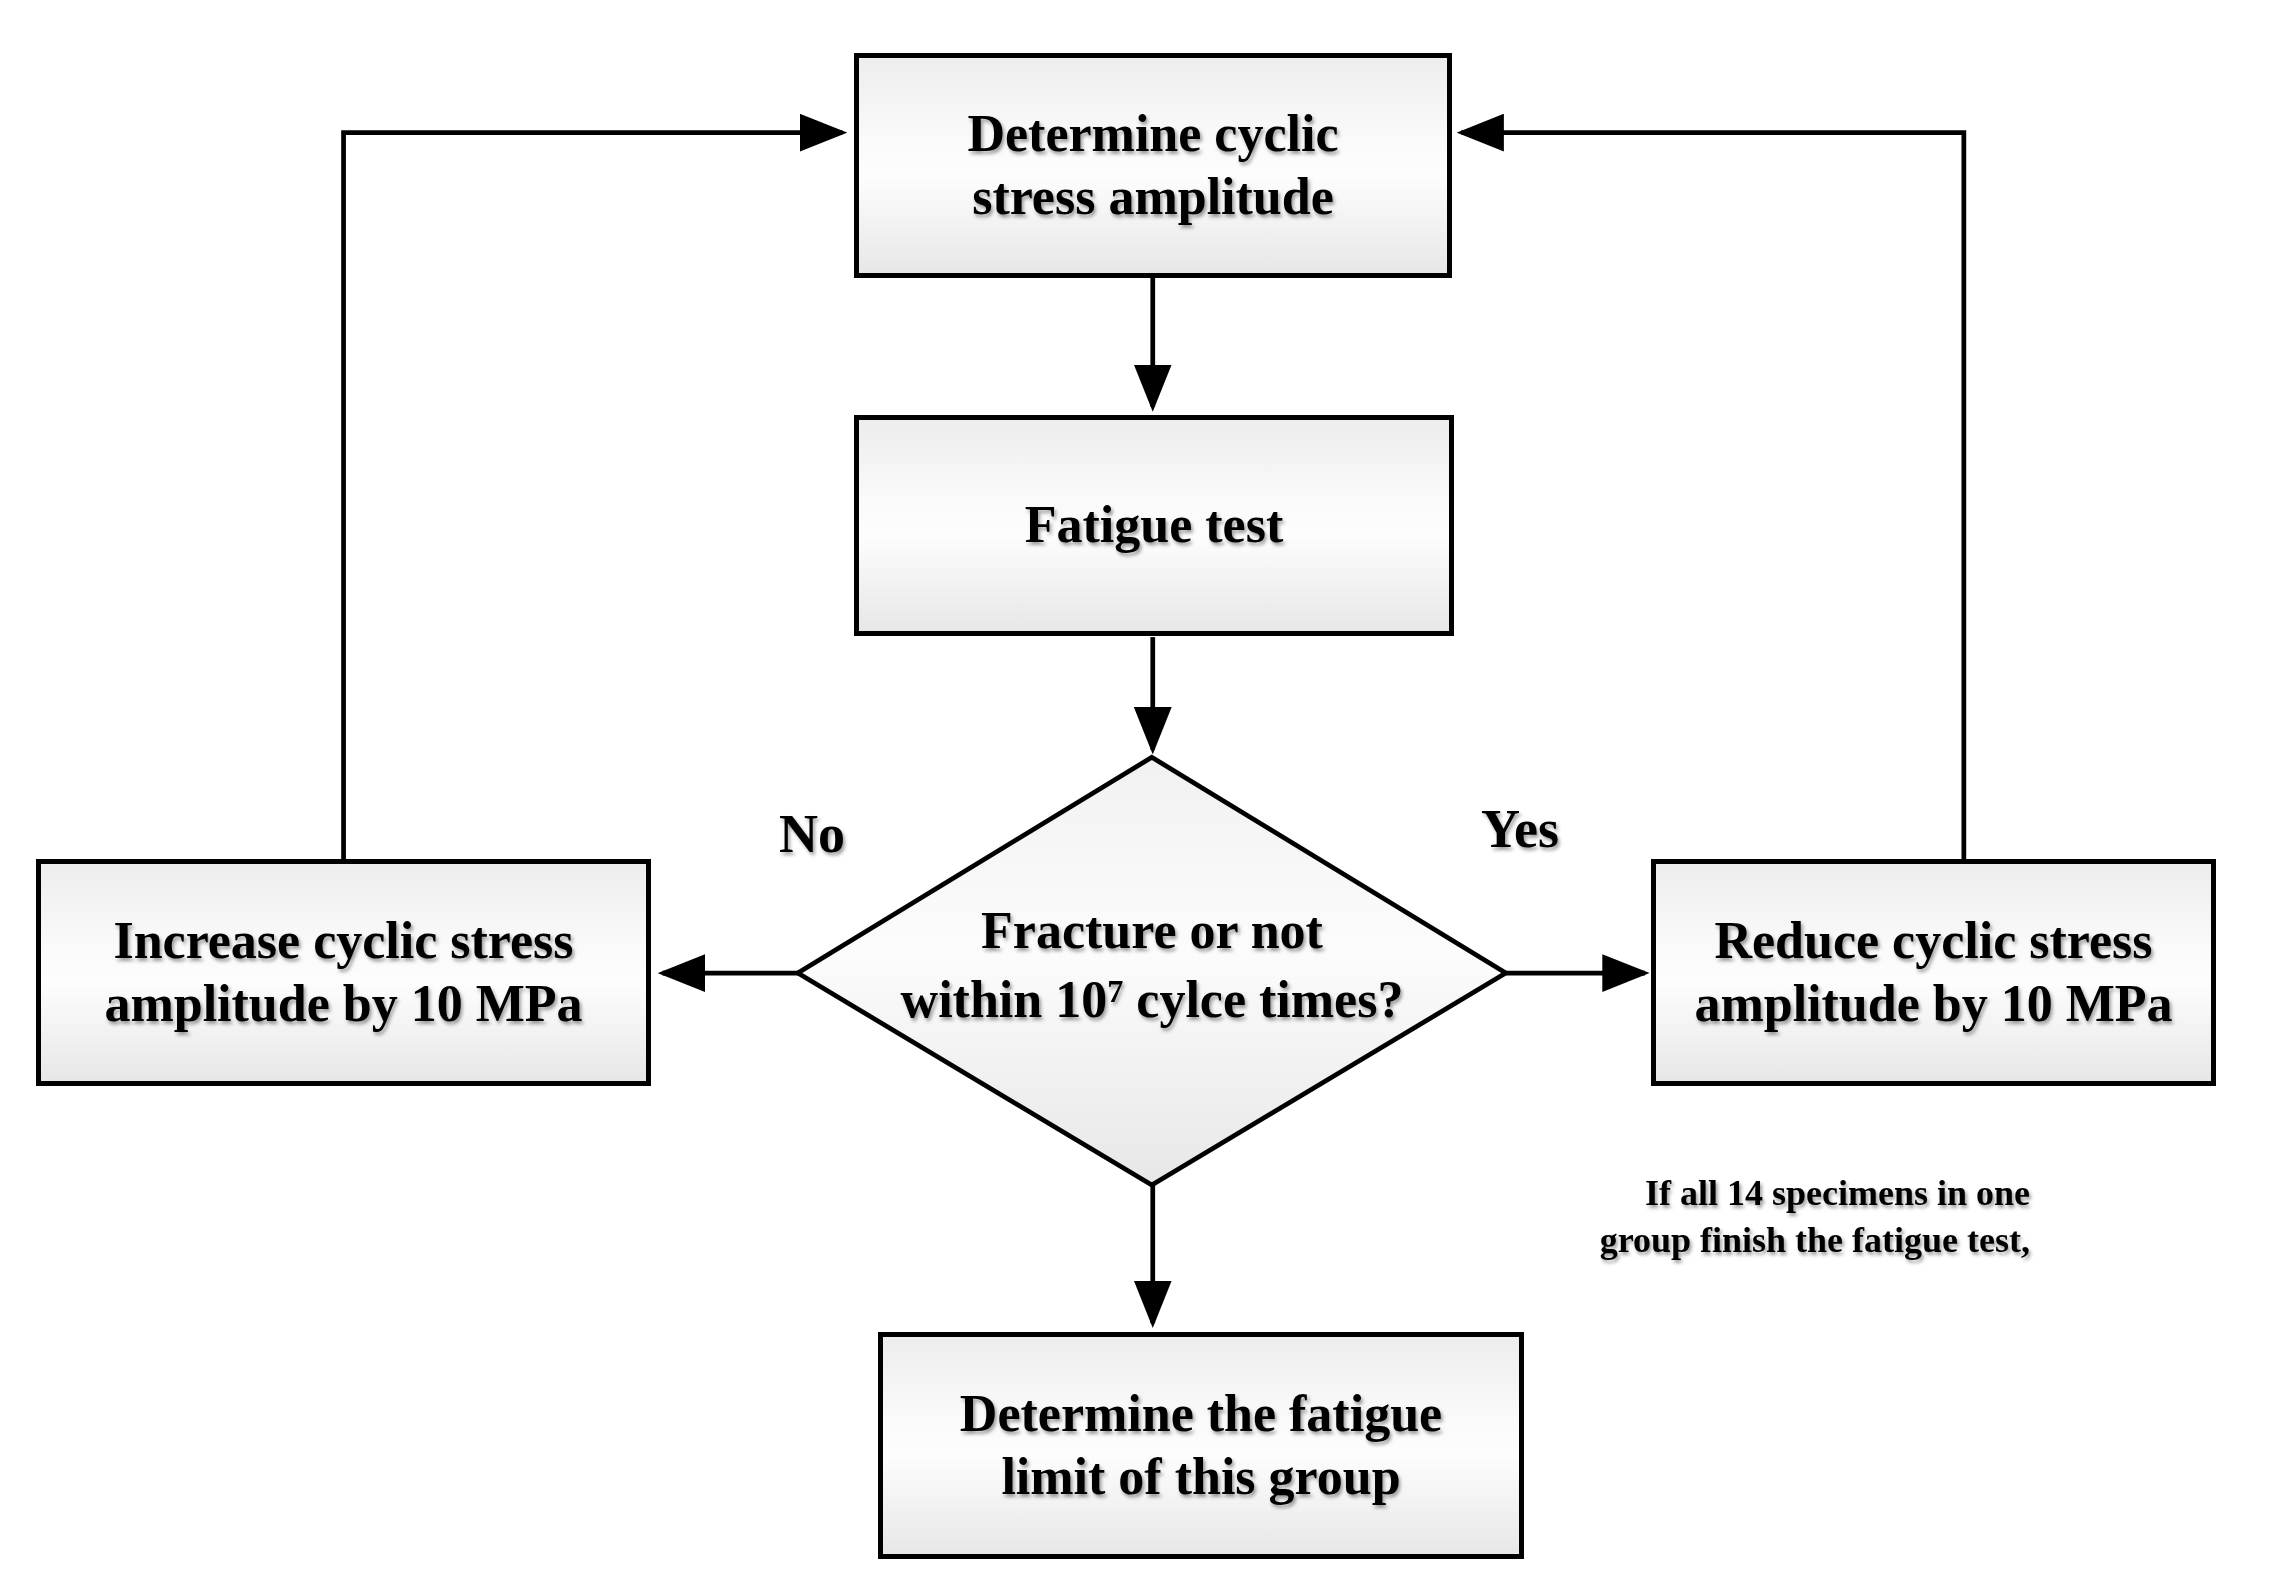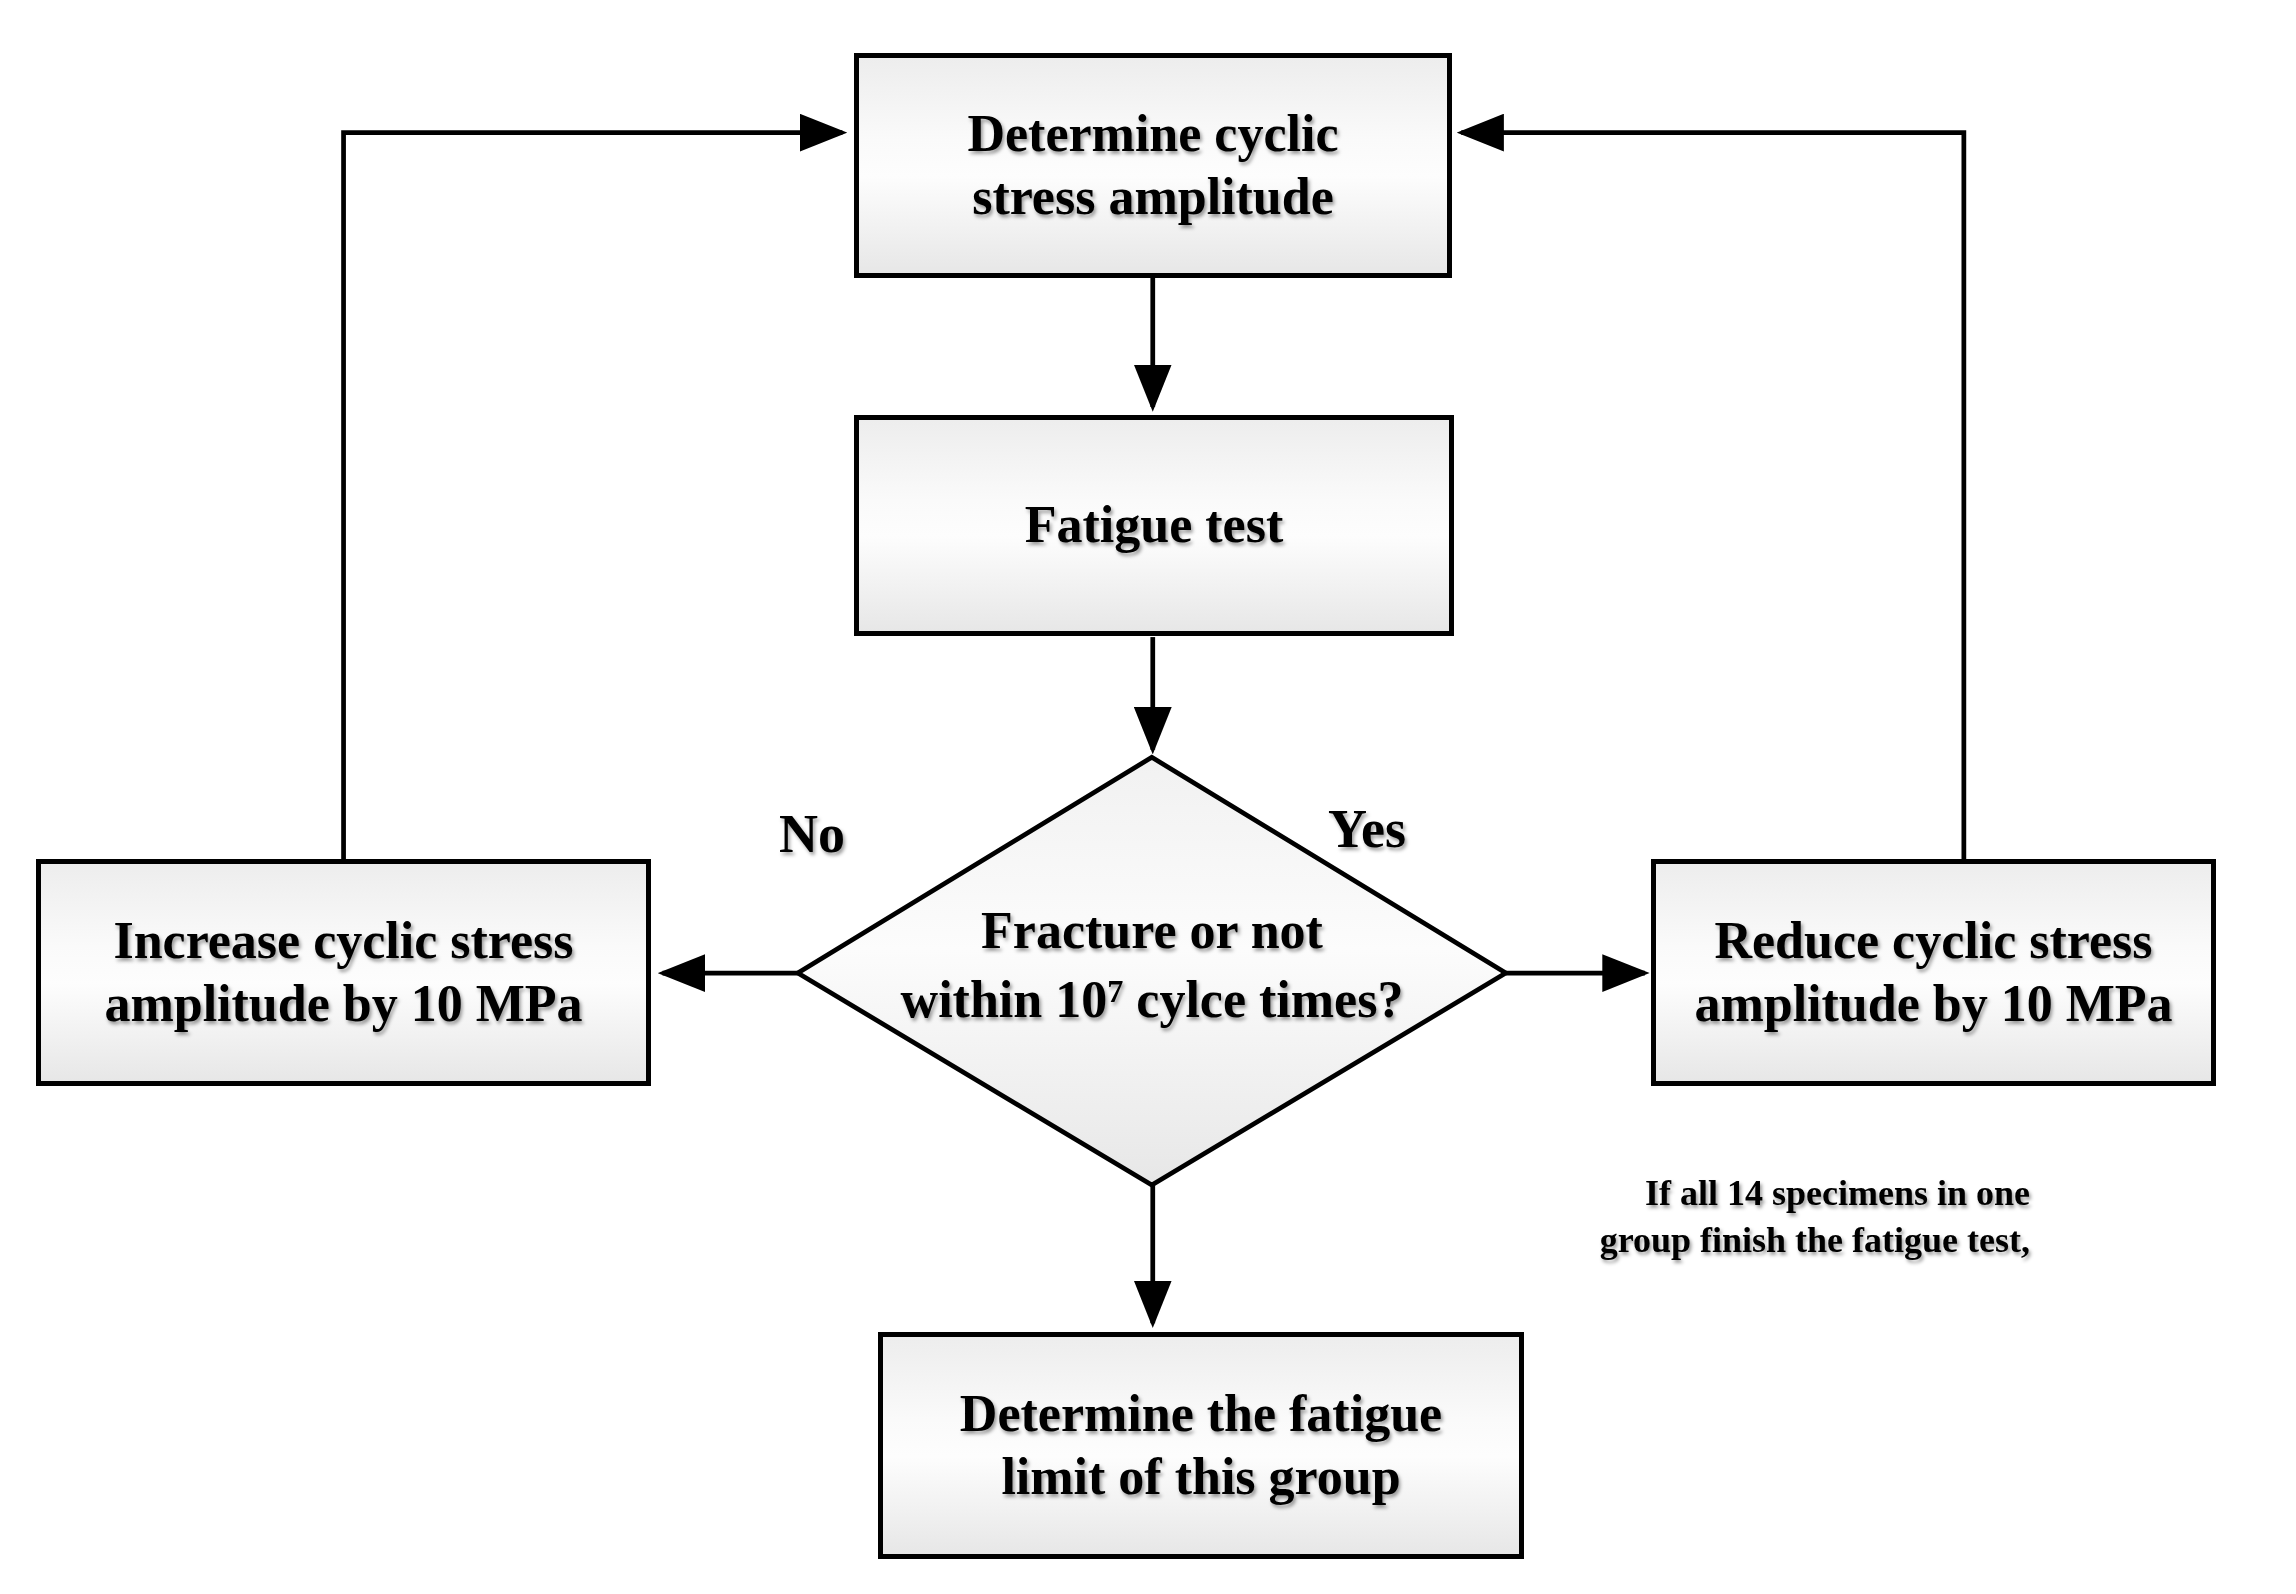--- a/index.html
+++ b/index.html
@@ -65,21 +65,21 @@
     line-height: 1.3;
     white-space: pre-line;
     text-shadow: 1.9px 2.8px 3.8px rgba(0,0,0,0.38);
   }
   #node-determine-stress { left: 854px;  top: 19px;   width: 598px; height: 225px; margin-top: 34px; }
   #node-fatigue-test     { left: 854px;  top: 415px;  width: 600px; height: 221px; }
   #node-increase-stress  { left: 36px;   top: 859px;  width: 615px; height: 227px; }
   #node-reduce-stress    { left: 1651px; top: 859px;  width: 565px; height: 227px; }
   #node-determine-limit  { left: 830px;  top: 1332px; width: 646px; height: 227px; margin-left: 48px; }
   #label-no  { left: 812px;  top: 834px; }
-  #label-yes { left: 1367px; top: 829px; }
+  #label-yes { left: 1520px; top: 829px; }
 </style>
 </head>
 <body>
 
 <div class="canvas">
 
   <svg class="wires" viewBox="0 0 2427 1685">
     <defs>
       <marker id="arrow" viewBox="0 0 10 8" refX="9" refY="4" markerWidth="10" markerHeight="8" orient="auto-start-reverse" markerUnits="strokeWidth">
         <path d="M0,0 L10,4 L0,8 Z" fill="#000000"></path>

